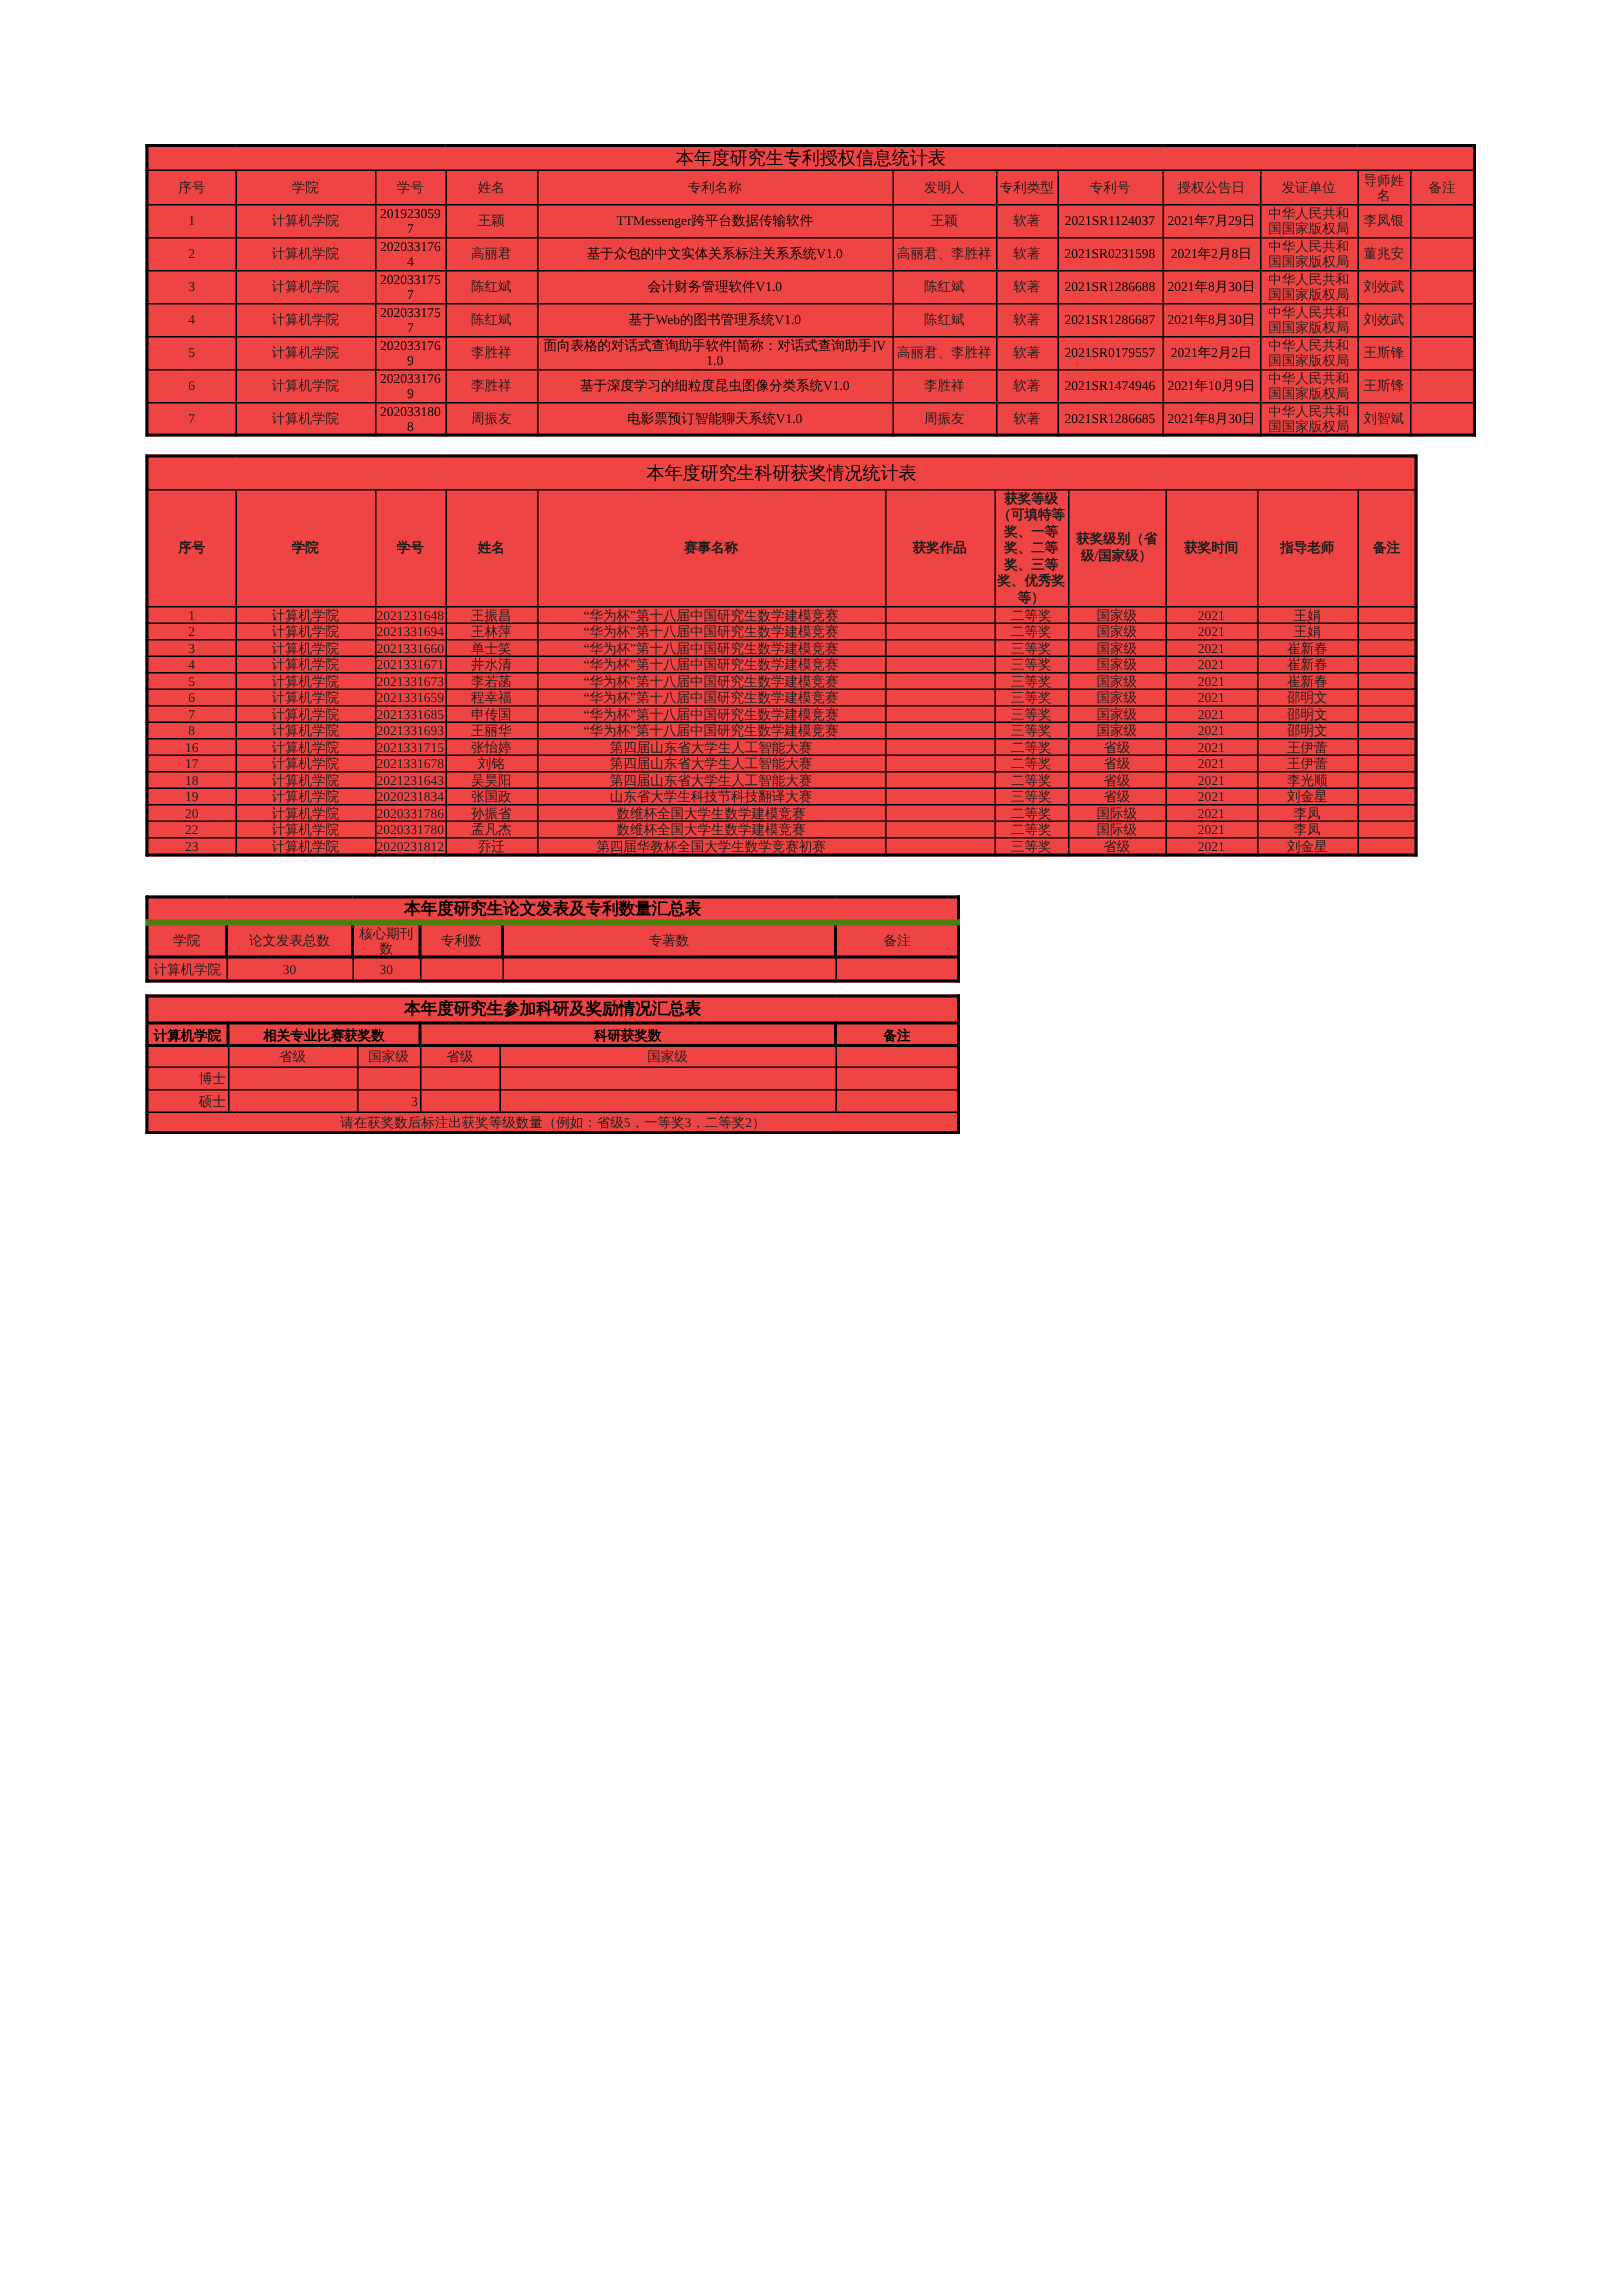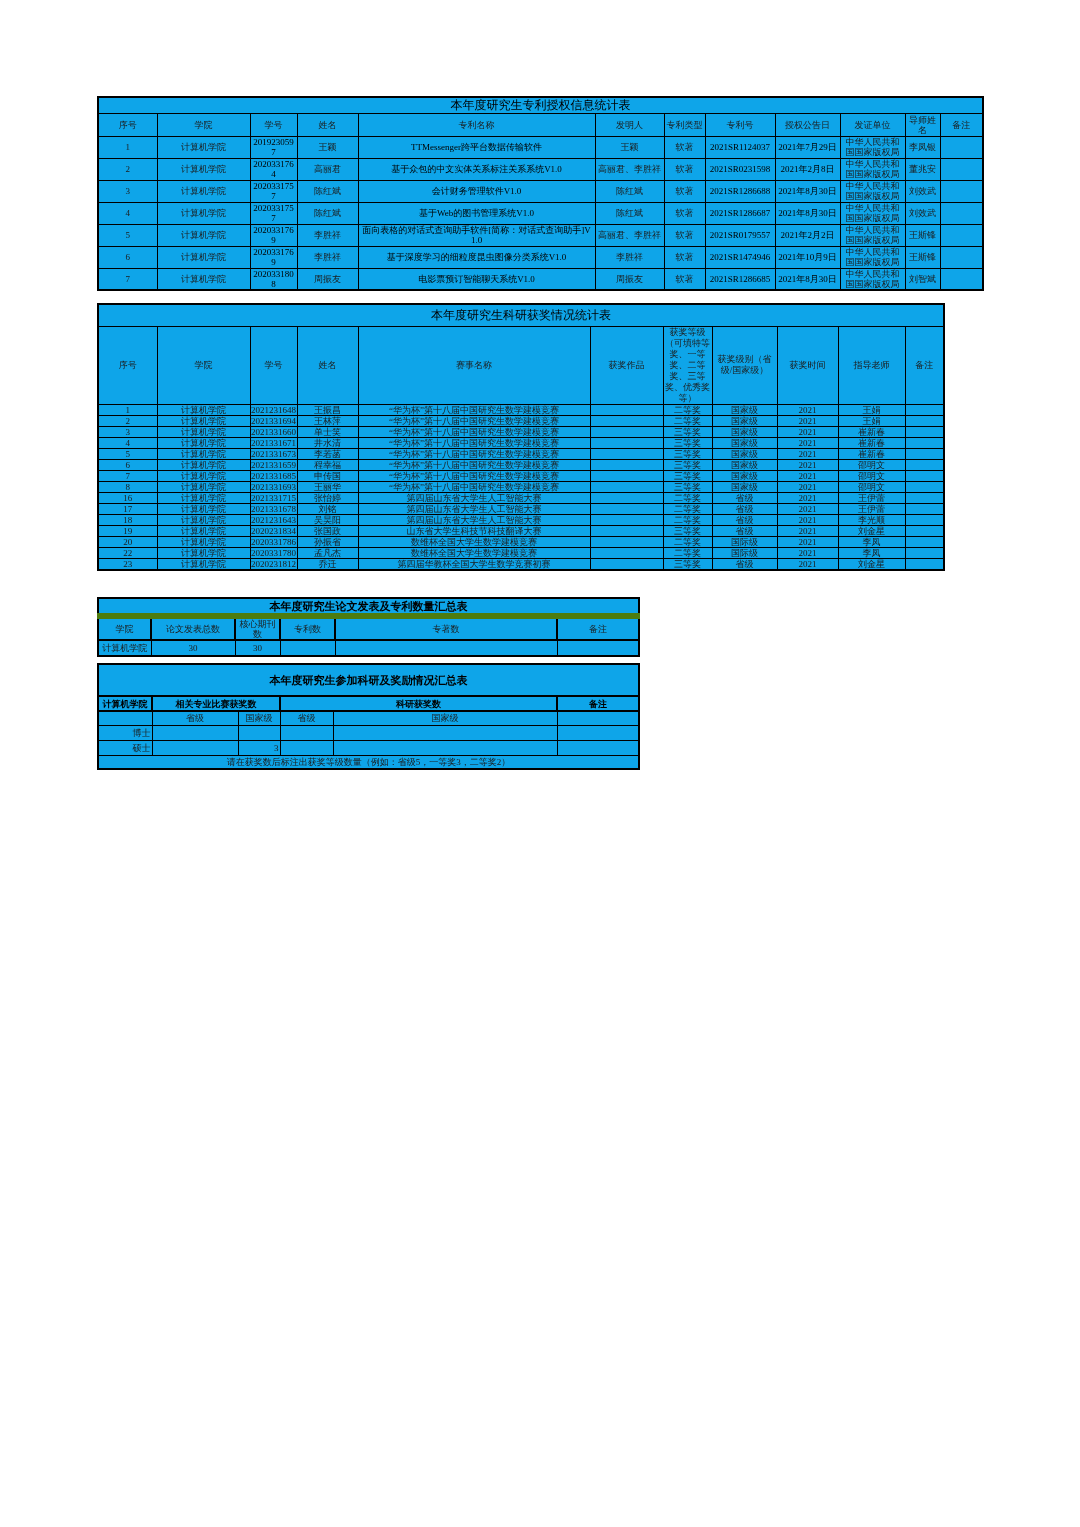--- a/index.html
+++ b/index.html
@@ -4,52 +4,52 @@
 <style>
   * { box-sizing: border-box; }
   html,body { margin:0; padding:0; }
   body {
     width:1080px; height:1527px; position:relative;
     background:#ffffff; color:#000;
     font-family:"Liberation Serif", serif;
   }
   table {
     position:absolute; border-collapse:collapse; table-layout:fixed;
-    background:#0ea5e9; border:2px solid #000;
+    background:#ef4444; border:2px solid #000;
   }
   td, th {
     border:1px solid #000; text-align:center; vertical-align:middle;
     padding:0 1px; font-weight:normal; font-size:9px; line-height:10px;
     word-break:break-all; overflow:hidden; color:#1c1c1c;
   }
   .title-cell { font-size:12px; line-height:14px; color:#000; }
   .b { font-weight:normal; color:#000; }
   .hei { font-family:"Liberation Sans", sans-serif; font-weight:bold; color:#000; }
 
   
   .tbl-patents { left:97px; top:96px; width:885px; }
   .tbl-patents .title-cell { height:16px; }
   .tbl-patents thead th { height:23px; }
   .tbl-patents tbody td { height:22px; }
 
   
   .tbl-awards { left:97px; top:303px; width:846px;padding-left:32px; }
   .tbl-awards .title-cell { height:22px; }
-  .tbl-awards thead th { height:70px; line-height:11px; }
+  .tbl-awards thead th { height:70px; line-height:11px;font-weight:bold; }
   .tbl-awards tbody td { height:10.4px; padding:0; line-height:10px; white-space:nowrap; }
 
   
   .tbl-papers { left:97px; top:597px; width:541px; }
-  .tbl-papers .title-cell { height:17px; font-size:11px; border-bottom:6px solid #4d7c0f; }
+  .tbl-papers .title-cell { height:17px; font-size:11px; border-bottom:4px solid #4d7c0f; }
   .tbl-papers thead th { height:15px; border-width:2px; }
   .tbl-papers tbody td { height:16px; }
 
   
   .tbl-part { left:97px; top:663px; width:541px; }
-  .tbl-part .title-cell { height:32px; font-size:11px; border-bottom:2px solid #000; }
+  .tbl-part .title-cell { height:18px; font-size:11px; border-bottom:2px solid #000; }
   .tbl-part thead tr.grp th { height:15px; border-width:2px; }
   .tbl-part thead tr.sub th { height:14px; }
   .tbl-part tbody td { height:15px;text-align:right; }
   .tbl-part tfoot td { height:14px; }
 </style>
 </head>
 <body>
 
 <table class="tbl-patents">
   <colgroup>

